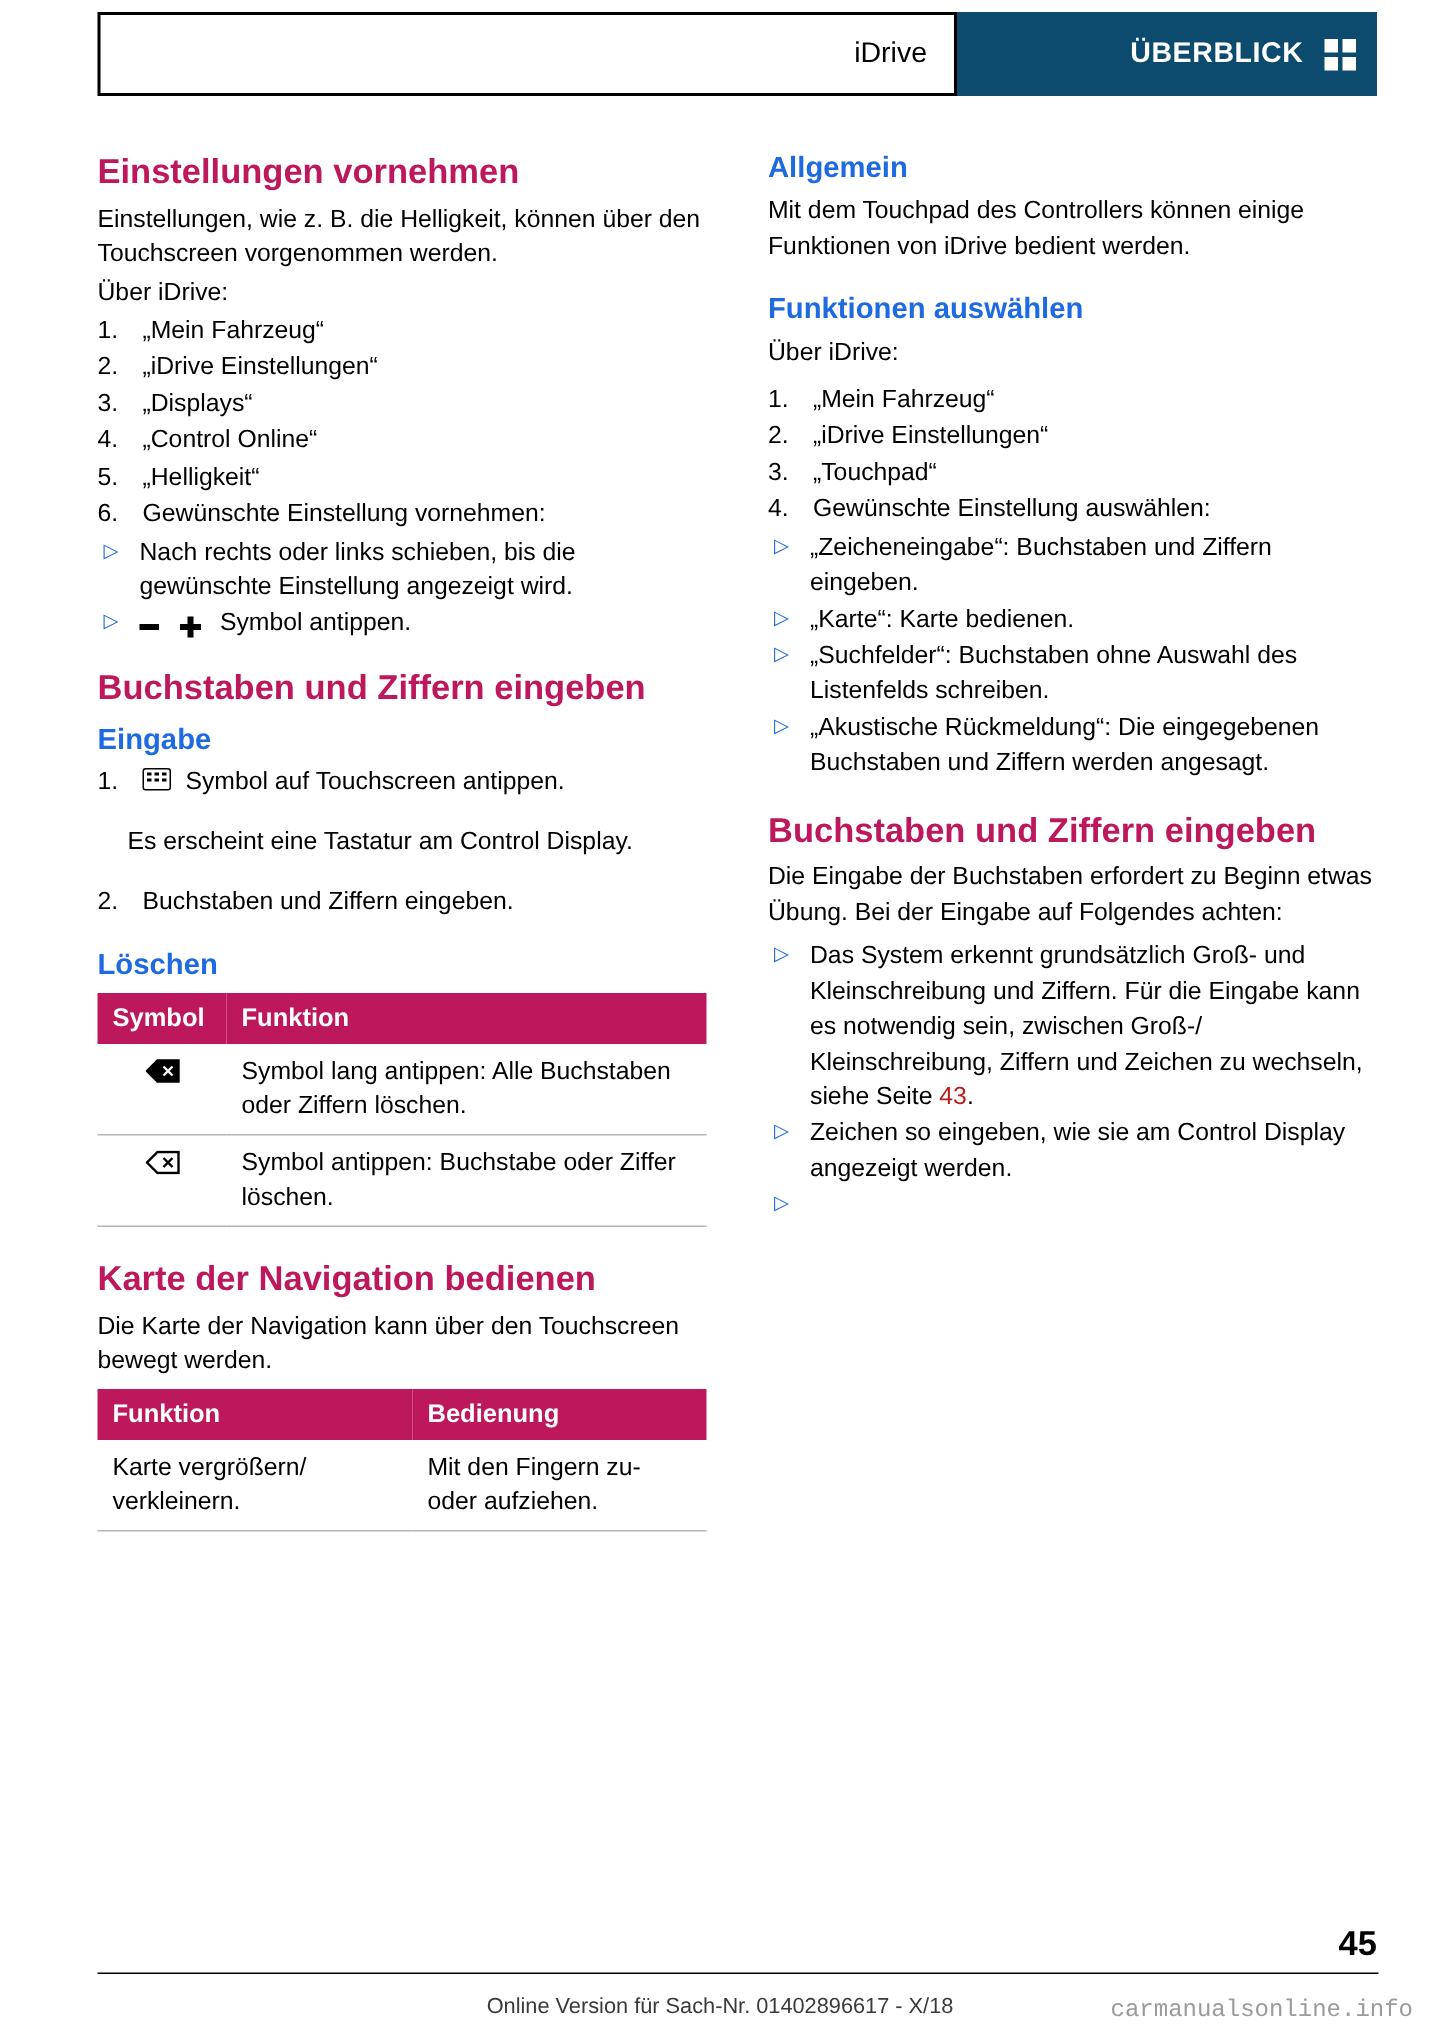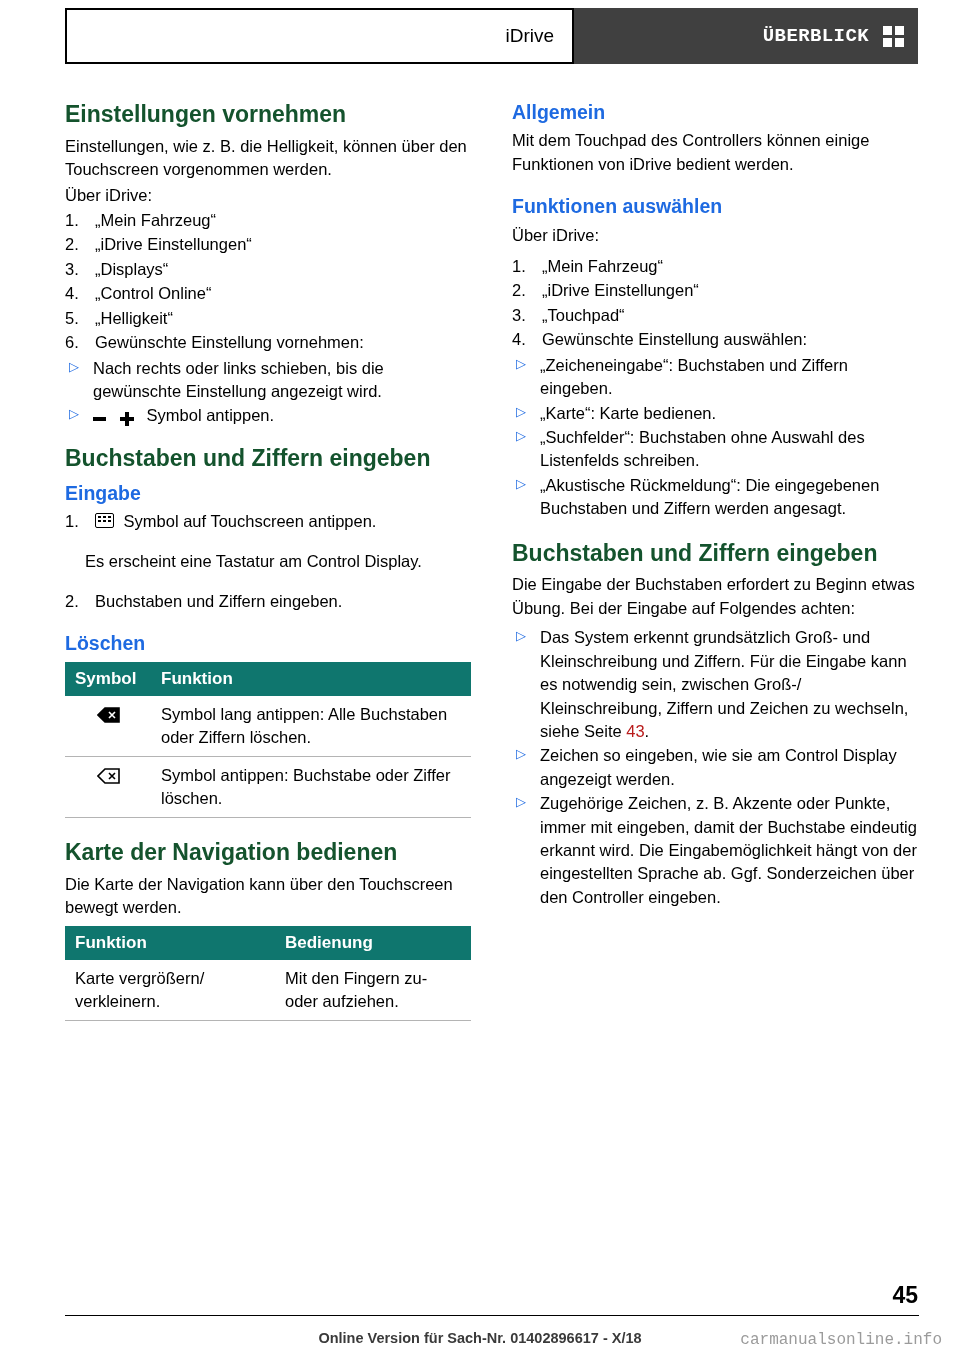--- a/index.html
+++ b/index.html
@@ -39,28 +39,27 @@
     align-items: center;
     justify-content: flex-end;
     padding-right: 18px;
     box-sizing: border-box;
   }
   .header-left .label {
     font-size: 19px;
     color: #000;
   }
   .header-right {
-    width: 344px;
-    background: #404040;
+    width: 280px;
+    background: #0c4a6e;
     display: flex;
     align-items: center;
     justify-content: flex-end;
     padding-right: 14px;
     box-sizing: border-box;
-    font-family: Liberation Mono, monospace;
   }
   .header-right .label {
     font-size: 19px;
     color: #ffffff;
     font-weight: bold;
     letter-spacing: 0.4px;
     margin-right: 14px;
   }
   .grid-icon {
     display: grid;
@@ -76,21 +75,21 @@
   
   .col {
     position: absolute;
     top: 100px;
     width: 406px;
   }
   .col-left { left: 65px; }
   .col-right { left: 512px; }
 
   h1.sect {
-    color: #14532d;
+    color: #be185d;
     font-size: 23px;
     font-weight: bold;
     margin: 0 0 6px 0;
     line-height: 1.25;
   }
   h1.sect.underline {
     border-bottom: 1.5px solid #8a8a8a;
     padding-bottom: 6px;
     margin-bottom: 14px;
   }
@@ -211,21 +210,21 @@
   .mp-plus::after { top: 0; left: 5px; height: 14px; width: 4px; }
 
   
   table.tbl {
     border-collapse: collapse;
     width: 406px;
     margin-top: 6px;
     font-size: 16.5px;
   }
   table.tbl thead th {
-    background: #0f766e;
+    background: #be185d;
     color: #ffffff;
     text-align: left;
     font-weight: bold;
     padding: 7px 10px;
     font-size: 17px;
   }
   table.tbl tbody td {
     padding: 7px 10px;
     vertical-align: top;
     border-bottom: 1px solid #b4b4b4;
@@ -256,21 +255,20 @@
     font-weight: bold;
   }
   .footer-text {
     position: absolute;
     left: 0;
     width: 960px;
     top: 1330px;
     text-align: center;
     font-size: 14.5px;
     color: #3a3a3a;
-    font-weight: bold;
   }
   .watermark {
     position: absolute;
     right: 18px;
     top: 1331px;
     font-size: 16px;
     color: #9b9b9b;
     font-family: Liberation Mono, monospace;
   }
 </style>
@@ -426,21 +424,20 @@
       <li>
         <span class="bullet">▷</span>
         <span>Das System erkennt grundsätzlich Groß- und Kleinschreibung und Ziffern. Für die Eingabe kann es notwendig sein, zwischen Groß-/ Kleinschreibung, Ziffern und Zeichen zu wechseln, siehe Seite </span><span class="link">43</span><span>.</span>
       </li>
       <li>
         <span class="bullet">▷</span>
         <span>Zeichen so eingeben, wie sie am Control Display angezeigt werden.</span>
       </li>
       <li>
         <span class="bullet">▷</span>
-        <span>Zugehörige Zeichen, z. B. Akzente oder Punkte, immer mit eingeben, damit der Buchstabe eindeutig erkannt wird. Die Eingabemöglichkeit hängt von der eingestellten Sprache ab. Ggf. Sonderzeichen über den Controller eingeben.</span>
       </li>
     </ul>
   </div>
 
   <div class="page-num">45</div>
   <div class="footer-rule"></div>
   <div class="footer-text">Online Version für Sach-Nr. 01402896617 - X/18</div>
   <div class="watermark">carmanualsonline.info</div>
 </div>
 

